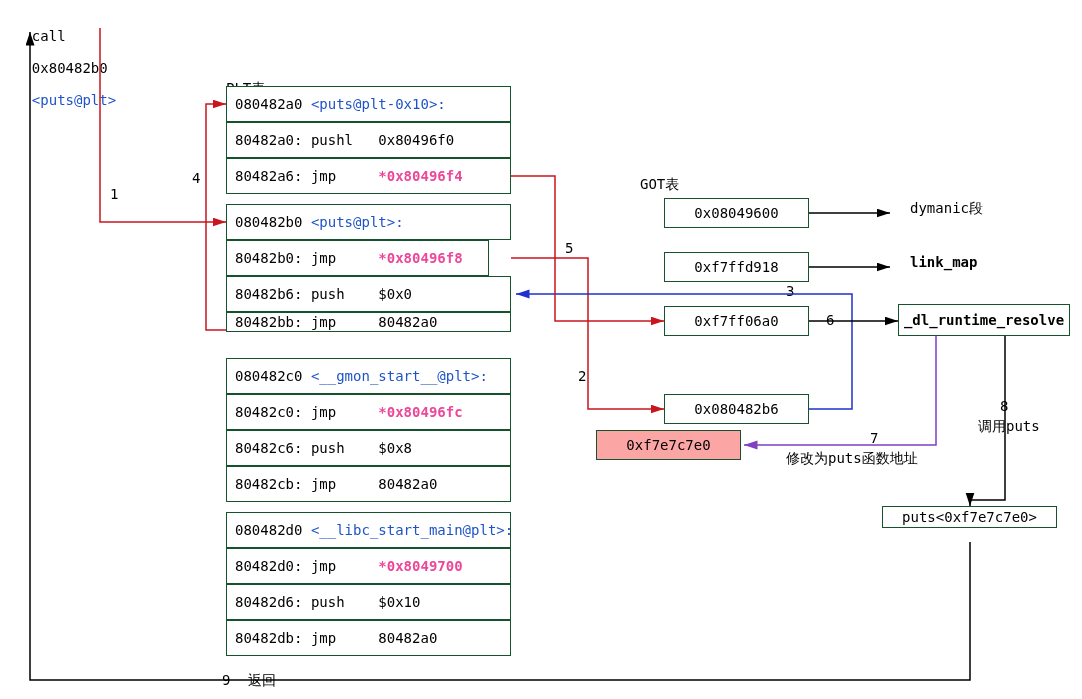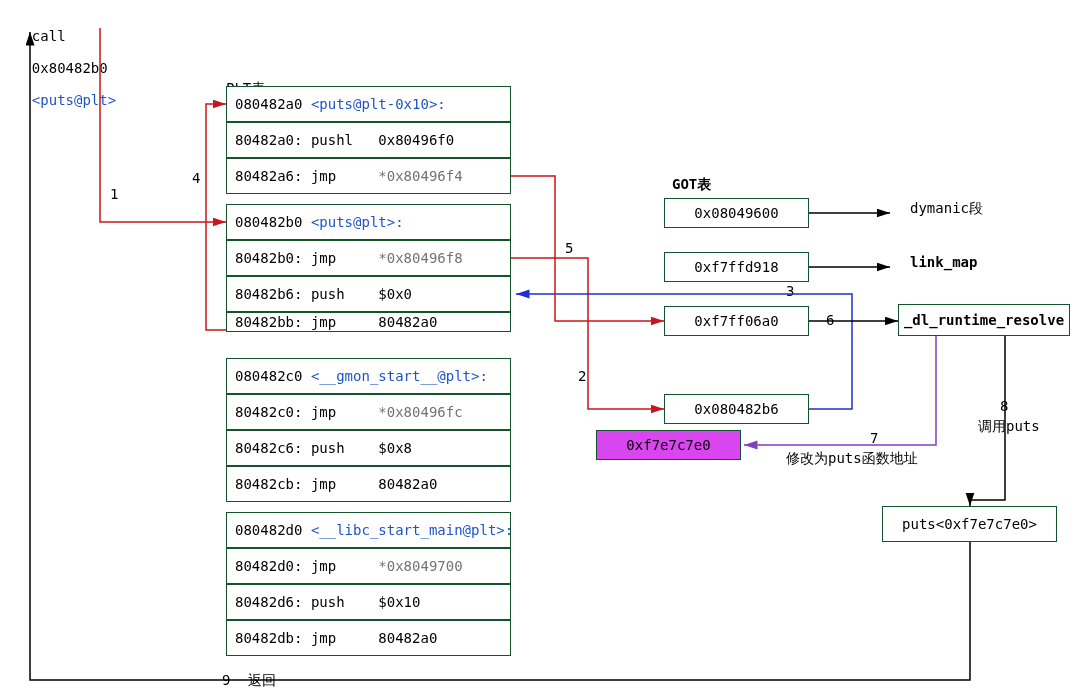--- a/index.html
+++ b/index.html
@@ -1,59 +1,59 @@
 <!DOCTYPE html>
 <html><head>
 <meta charset="utf-8">
 <style>
   html,body{margin:0;padding:0;background:#fff;font-family:Consolas,Menlo,monospace;font-size:14px;color:#000}
   #stage{position:relative;width:1082px;height:699px}
   .box{position:absolute;border:1px solid #14532d;background:#fff;display:flex;align-items:center;padding:0 8px;box-sizing:border-box;white-space:pre}
   .blue{color:#1e54c8}
-  .red{color:#737373;font-weight:normal}
+  .red{color:#ec4899;font-weight:bold}
   .label{position:absolute;white-space:pre}
   svg{position:absolute;left:0;top:0;pointer-events:none}
-  .shade{background:#d946ef}
+  .shade{background:#fca5a5}
 </style>
 </head>
 <body>
 <div id="stage">
 
 <div class="label" style="left:15px;top:12px">
   <span>call</span>
   <span>   </span>
   <span>0x80482b0</span>
   <span> </span>
   <span class="blue">&lt;puts@plt&gt;</span>
 </div>
 
 <div class="label" style="left:226px;top:80px;font-weight:normal">PLT表</div>
 
-<div class="label" style="left:672px;top:176px;font-weight:bold">GOT表</div>
+<div class="label" style="left:640px;top:176px;font-weight:normal">GOT表</div>
 
 <div class="box" style="left:226px;top:86px;width:285px;height:36px">
   <span>080482a0</span><span> </span>
   <span class="blue">&lt;puts@plt-0x10&gt;:</span>
 </div>
 <div class="box" style="left:226px;top:122px;width:285px;height:36px">
   <span>80482a0:</span><span> </span>
   <span>pushl</span><span>   </span>
   <span>0x80496f0</span>
 </div>
 <div class="box" style="left:226px;top:158px;width:285px;height:36px">
   <span>80482a6:</span><span> </span>
   <span>jmp</span><span>     </span>
   <span class="red">*0x80496f4</span>
 </div>
 
 <div class="box" style="left:226px;top:204px;width:285px;height:36px">
   <span>080482b0</span><span> </span>
   <span class="blue">&lt;puts@plt&gt;:</span>
 </div>
-<div class="box" style="left:226px;top:240px;width:285px;height:36px">
+<div class="box" style="left:226px;top:240px;width:263px;height:36px">
   <span>80482b0:</span><span> </span>
   <span>jmp</span><span>     </span>
   <span class="red">*0x80496f8</span>
 </div>
 <div class="box" style="left:226px;top:276px;width:285px;height:36px">
   <span>80482b6:</span><span> </span>
   <span>push</span><span>    </span>
   <span>$0x0</span>
 </div>
 <div class="box" style="left:226px;top:312px;width:285px;height:20px">
@@ -108,21 +108,21 @@
 <div class="box" style="left:664px;top:252px;width:145px;height:30px;justify-content:center"><span>0xf7ffd918</span></div>
 <div class="label" style="left:910px;top:254px;font-weight:bold">link_map</div>
 
 <div class="box" style="left:664px;top:306px;width:145px;height:30px;justify-content:center"><span>0xf7ff06a0</span></div>
 <div class="box" style="left:898px;top:304px;width:172px;height:32px;justify-content:center;font-weight:bold">_dl_runtime_resolve</div>
 
 <div class="box" style="left:664px;top:394px;width:145px;height:30px;justify-content:center"><span>0x080482b6</span></div>
 
 <div class="box shade" style="left:596px;top:430px;width:145px;height:30px;justify-content:center">0xf7e7c7e0</div>
 
-<div class="box" style="left:882px;top:506px;width:175px;height:36px;justify-content:center">puts&lt;0xf7e7c7e0&gt;</div>
+<div class="box" style="left:882px;top:506px;width:175px;height:22px;justify-content:center">puts&lt;0xf7e7c7e0&gt;</div>
 
 <div class="label" style="left:110px;top:186px">1</div>
 <div class="label" style="left:578px;top:368px">2</div>
 <div class="label" style="left:786px;top:283px">3</div>
 <div class="label" style="left:192px;top:170px">4</div>
 <div class="label" style="left:565px;top:240px">5</div>
 <div class="label" style="left:826px;top:312px">6</div>
 <div class="label" style="left:870px;top:430px">7</div>
 <div class="label" style="left:786px;top:450px">修改为puts函数地址</div>
 <div class="label" style="left:1000px;top:398px">8</div>

